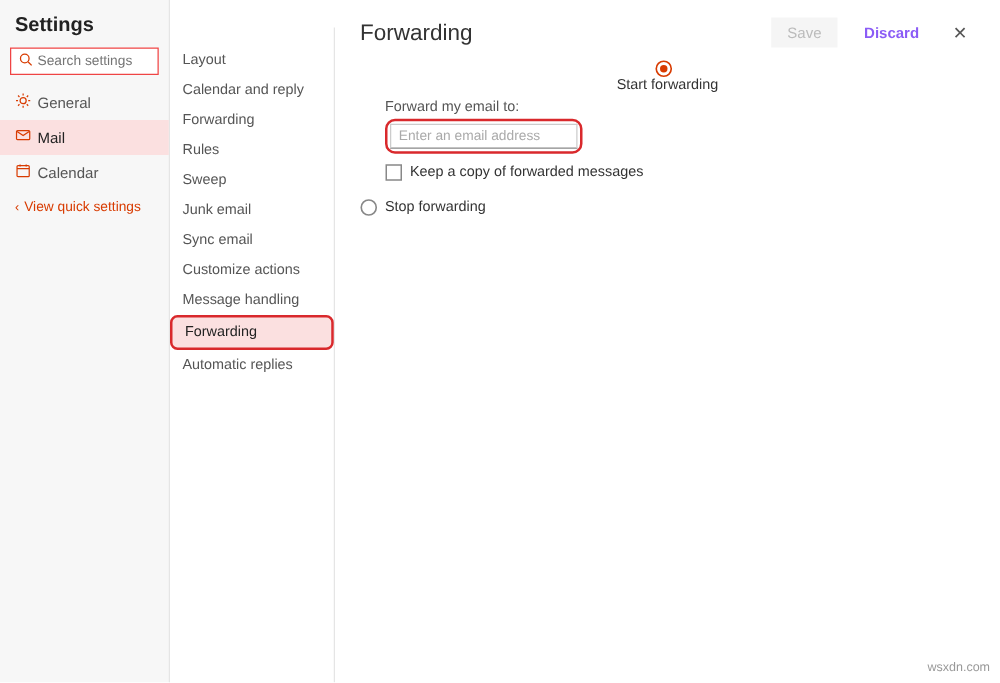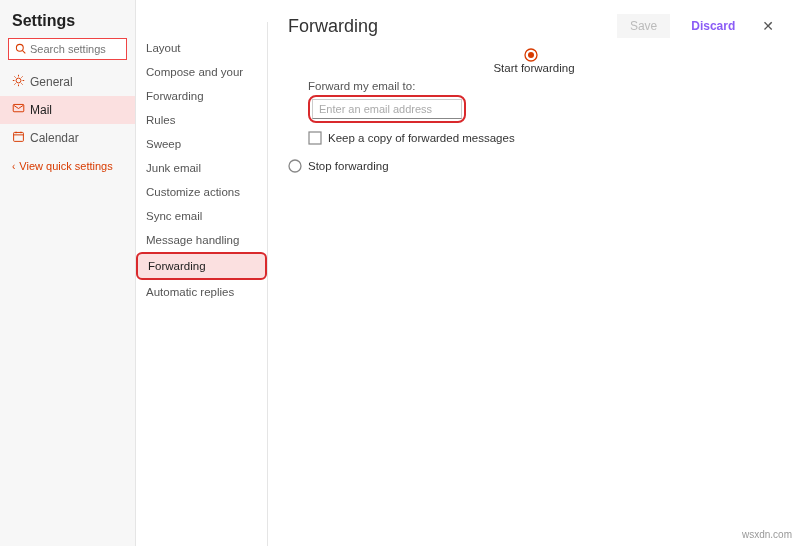--- a/index.html
+++ b/index.html
@@ -92,27 +92,27 @@
       <span>Calendar</span>
     </div>
     <div class="quick">
       <span class="chev">‹</span>
       <span>View quick settings</span>
     </div>
   </div>
 
   <div class="subnav">
     <div class="sub-item">Layout</div>
-    <div class="sub-item">Compose and your</div>
+    <div class="sub-item">Calendar and reply</div>
     <div class="sub-item">Forwarding</div>
     <div class="sub-item">Rules</div>
     <div class="sub-item">Sweep</div>
     <div class="sub-item">Junk email</div>
+    <div class="sub-item">Sync email</div>
     <div class="sub-item">Customize actions</div>
-    <div class="sub-item">Sync email</div>
     <div class="sub-item">Message handling</div>
     <div class="sub-item active sub-hl">Forwarding</div>
     <div class="sub-item">Automatic replies</div>
   </div>
 
   <div class="main">
     <div class="header-row">
       <div class="page-title">Forwarding</div>
       <div class="actions">
         <button class="btn save">Save</button>

